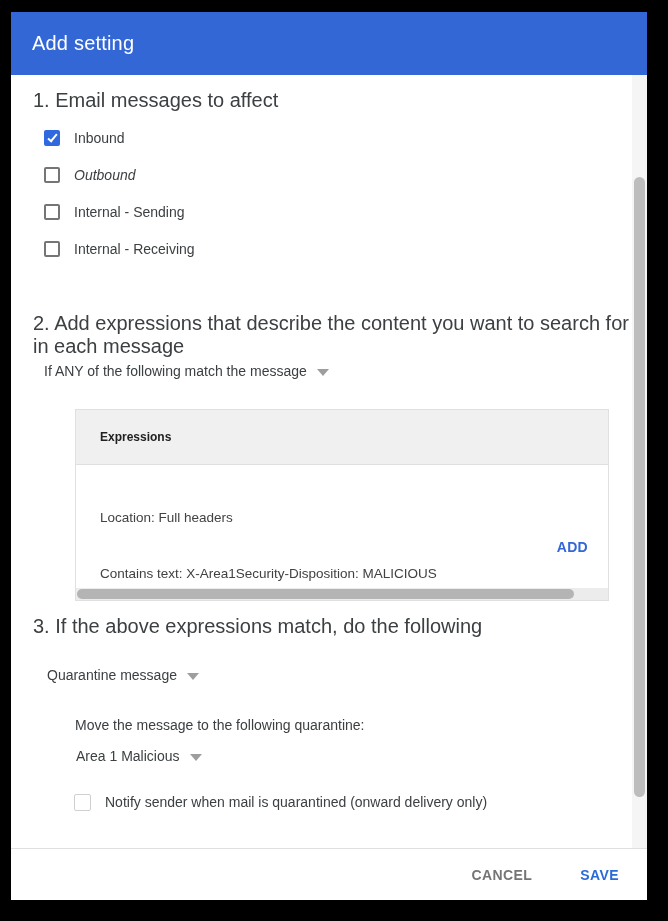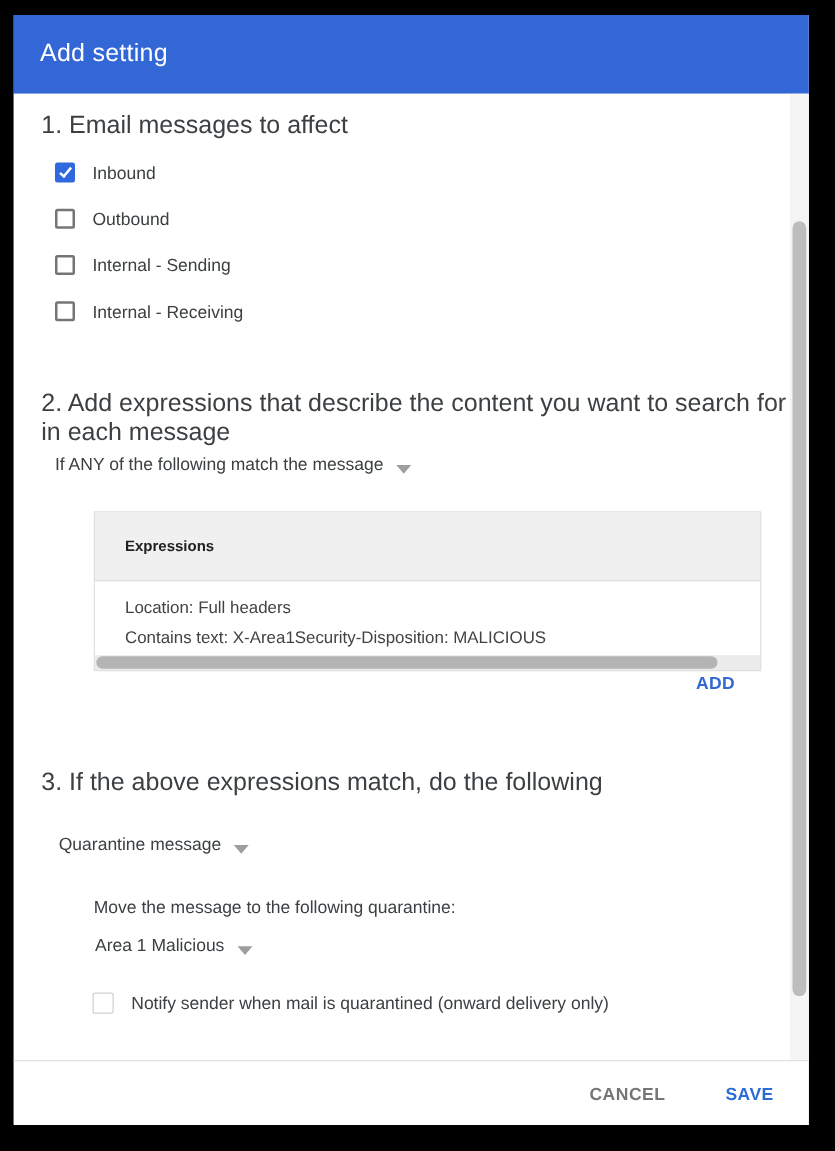--- a/index.html
+++ b/index.html
@@ -17,29 +17,29 @@
   .lbl-s3{top:540px;}
 
   .cb-row{position:absolute;left:33px;display:flex;align-items:flex-start;height:20px;cursor:default;}
   .cb-box{width:16px;height:16px;border:2px solid #757575;border-radius:2px;background:#fff;position:relative;flex:0 0 auto;}
   .cb-row.checked .cb-box{background:#3069dd;border-color:#3069dd;}
   .cb-check{display:none;position:absolute;left:4px;top:0px;width:5px;height:10px;border:solid #fff;border-width:0 2px 2px 0;transform:rotate(40deg);}
   .cb-row.checked .cb-check{display:block;}
   .cb-label{margin-left:14px;font-size:14px;color:#3c4043;}
   .cb-light .cb-box{border:1px solid #d0d0d0;width:17px;height:17px;}
 
-  .dropdown{position:absolute;display:flex;align-items:flex-end;cursor:pointer;}
+  .dropdown{position:absolute;display:flex;align-items:center;cursor:pointer;}
   .dd-label{font-size:14px;color:#3c4043;}
   .dd-arrow{width:0;height:0;border-left:6px solid transparent;border-right:6px solid transparent;border-top:7px solid #9e9e9e;margin-left:10px;margin-top:2px;}
 
   .expr-table{position:absolute;left:64px;top:334px;width:534px;border:1px solid #e0e0e0;background:#fff;}
   .expr-head{height:55px;background:#f0f0f0;display:flex;align-items:center;padding-left:24px;border-bottom:1px solid #e0e0e0;}
   .expr-head-label{font-size:12px;font-weight:bold;color:#212121;}
   .expr-rows{padding:9px 0 2px 0;}
-  .expr-row{padding:3px 0 3px 24px;font-size:13.5px;color:#424242;line-height:18px;}
+  .expr-row{padding:3px 0 3px 24px;font-size:13.5px;color:#424242;line-height:18px;margin-top:32px;}
   .hscroll{height:12px;background:#ececec;position:relative;}
   .hscroll-thumb{position:absolute;left:1px;top:1px;height:10px;width:497px;background:#b4b4b4;border-radius:5px;}
 
   .add-link{position:absolute;top:463px;left:64px;width:541px;text-align:right;padding-right:28px;}
   .add-link span{font-size:14px;font-weight:bold;color:#3367d6;letter-spacing:.3px;cursor:pointer;}
 
   .move-label{position:absolute;left:64px;top:642px;font-size:14px;color:#3c4043;}
 
   .vscroll{position:absolute;right:0;top:0;bottom:0;width:15px;background:#f5f5f5;}
   .vscroll-thumb{position:absolute;left:2px;width:11px;top:102px;height:620px;background:#bdbdbd;border-radius:6px;}
@@ -63,21 +63,21 @@
       <div class="content">
 
         <div class="sec-label lbl-s1">1. Email messages to affect</div>
 
         <div class="cb-row checked" style="top:55px;">
           <span class="cb-box">
               <span class="cb-check"></span>
             </span>
           <span class="cb-label">Inbound</span>
         </div>
-        <div class="cb-row" style="top:92px;">
+        <div class="cb-row" style="top:92px;font-style:italic;">
           <span class="cb-box"></span>
           <span class="cb-label">Outbound</span>
         </div>
         <div class="cb-row" style="top:129px;">
           <span class="cb-box"></span>
           <span class="cb-label">Internal - Sending</span>
         </div>
         <div class="cb-row" style="top:166px;">
           <span class="cb-box"></span>
           <span class="cb-label">Internal - Receiving</span>

